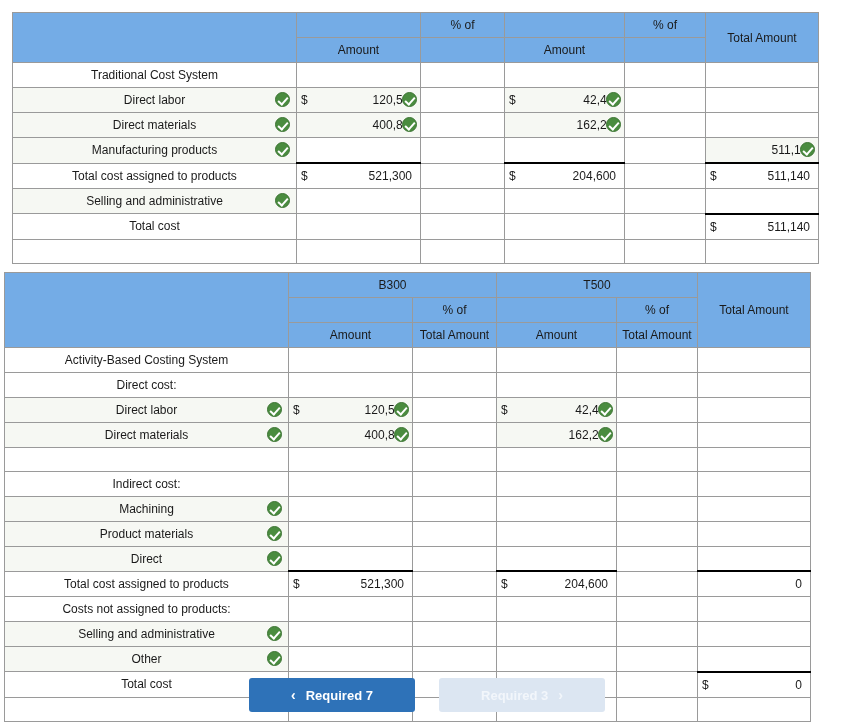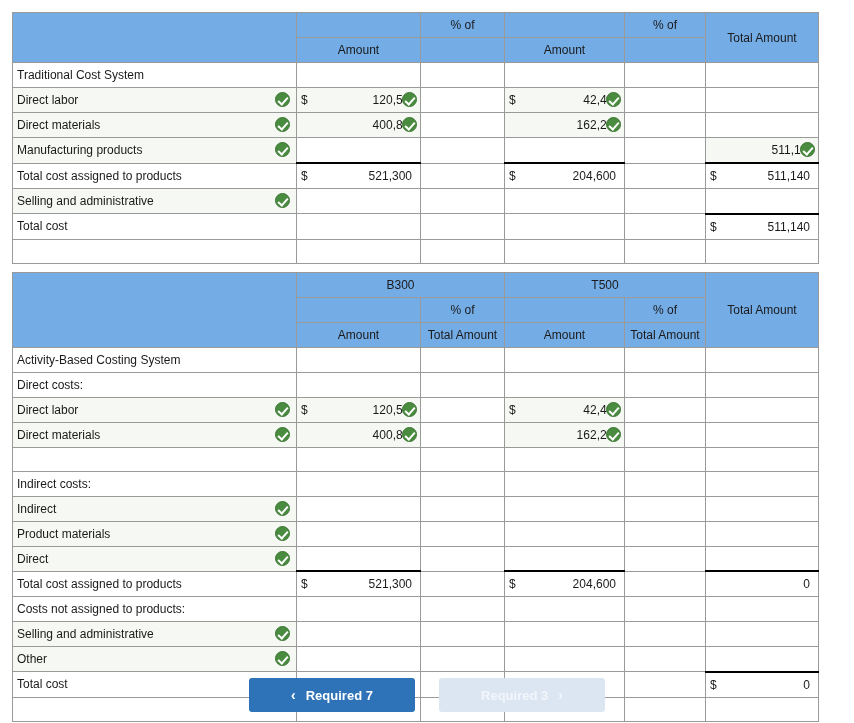--- a/index.html
+++ b/index.html
@@ -26,21 +26,21 @@
     padding: 0 4px;
     font-weight: normal;
     vertical-align: middle;
     background: #ffffff;
     height: 24px;
     line-height: 24px;
     overflow: hidden;
     white-space: nowrap;
   }
   .hdr { background: #74ace6 !important; font-weight: bold; text-align: center; }
-  .lbl { text-align: left; padding-left: 6px; }
+  .lbl { text-align: center; padding-left: 6px; }
   .indent { padding-left: 22px; }
   .num { text-align: right; padding-right: 20px; position: relative; }
   .num.nochk { padding-right: 8px; }
   .dollar { position: relative; }
   .dollar::before {
     content: "$";
     position: absolute;
     left: 4px; top: 0;
     font-size: 12px;
   }
@@ -208,21 +208,21 @@
             <td></td>
             <td></td>
             <td></td>
           </tr>
         </tbody>
     </table>
   </div>
 
   <div class="gap"></div>
 
-  <div style="padding-left:12px">
+  <div style="padding-left:4px">
     <table class="sheet">
       <colgroup>
         <col style="width:284px">
           <col style="width:124px">
           <col style="width:84px">
         <col style="width:120px">
           <col style="width:81px">
           <col style="width:113px">
       </colgroup>
       <thead>
@@ -248,21 +248,21 @@
       <tbody>
           <tr>
             <td class="lbl withchk"><span>Activity-Based Costing System</span></td>
             <td class="num nochk"><span></span></td>
             <td class="num nochk"><span></span></td>
             <td class="num nochk"><span></span></td>
             <td class="num nochk"><span></span></td>
             <td class="num nochk"><span></span></td>
           </tr>
           <tr>
-            <td class="lbl withchk"><span>Direct costs:</span></td>
+            <td class="lbl withchk"><span>Direct cost:</span></td>
             <td class="num nochk"><span></span></td>
             <td class="num nochk"><span></span></td>
             <td class="num nochk"><span></span></td>
             <td class="num nochk"><span></span></td>
             <td class="num nochk"><span></span></td>
           </tr>
           <tr>
             <td class="lbl withchk indent cellgreen"><span>Direct labor</span><span class="chk chk-lblcell"></span></td>
             <td class="num dollar cellgreen"><span>120,500</span><span class="chk chk-right"></span></td>
             <td class="num nochk"><span></span></td>
@@ -280,29 +280,29 @@
           </tr>
           <tr>
             <td class="lbl withchk"><span></span></td>
             <td class="num nochk"><span></span></td>
             <td class="num nochk"><span></span></td>
             <td class="num nochk"><span></span></td>
             <td class="num nochk"><span></span></td>
             <td class="num nochk"><span></span></td>
           </tr>
           <tr>
-            <td class="lbl withchk"><span>Indirect costs:</span></td>
-            <td class="num nochk"><span></span></td>
-            <td class="num nochk"><span></span></td>
-            <td class="num nochk"><span></span></td>
-            <td class="num nochk"><span></span></td>
-            <td class="num nochk"><span></span></td>
-          </tr>
-          <tr>
-            <td class="lbl withchk indent cellgreen"><span>Indirect</span><span class="chk chk-lblcell"></span></td>
+            <td class="lbl withchk"><span>Indirect cost:</span></td>
+            <td class="num nochk"><span></span></td>
+            <td class="num nochk"><span></span></td>
+            <td class="num nochk"><span></span></td>
+            <td class="num nochk"><span></span></td>
+            <td class="num nochk"><span></span></td>
+          </tr>
+          <tr>
+            <td class="lbl withchk indent cellgreen"><span>Machining</span><span class="chk chk-lblcell"></span></td>
             <td class="num nochk"><span></span></td>
             <td class="num nochk"><span></span></td>
             <td class="num nochk"><span></span></td>
             <td class="num nochk"><span></span></td>
             <td class="num nochk"><span></span></td>
           </tr>
           <tr>
             <td class="lbl withchk indent cellgreen"><span>Product materials</span><span class="chk chk-lblcell"></span></td>
             <td class="num nochk"><span></span></td>
             <td class="num nochk"><span></span></td>

